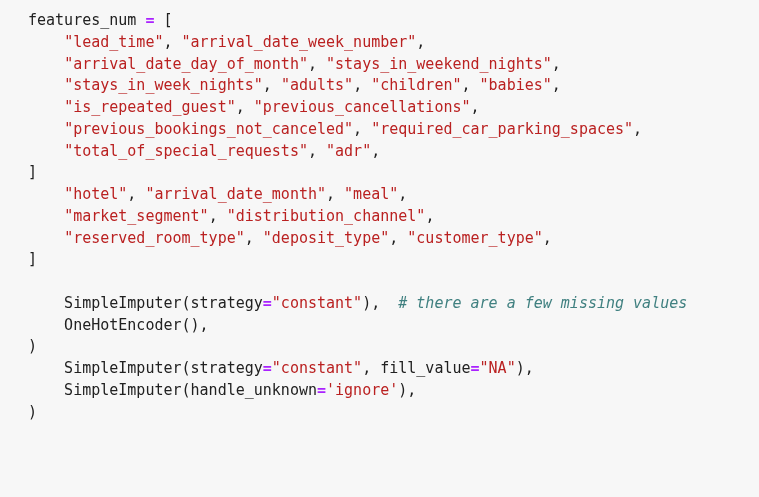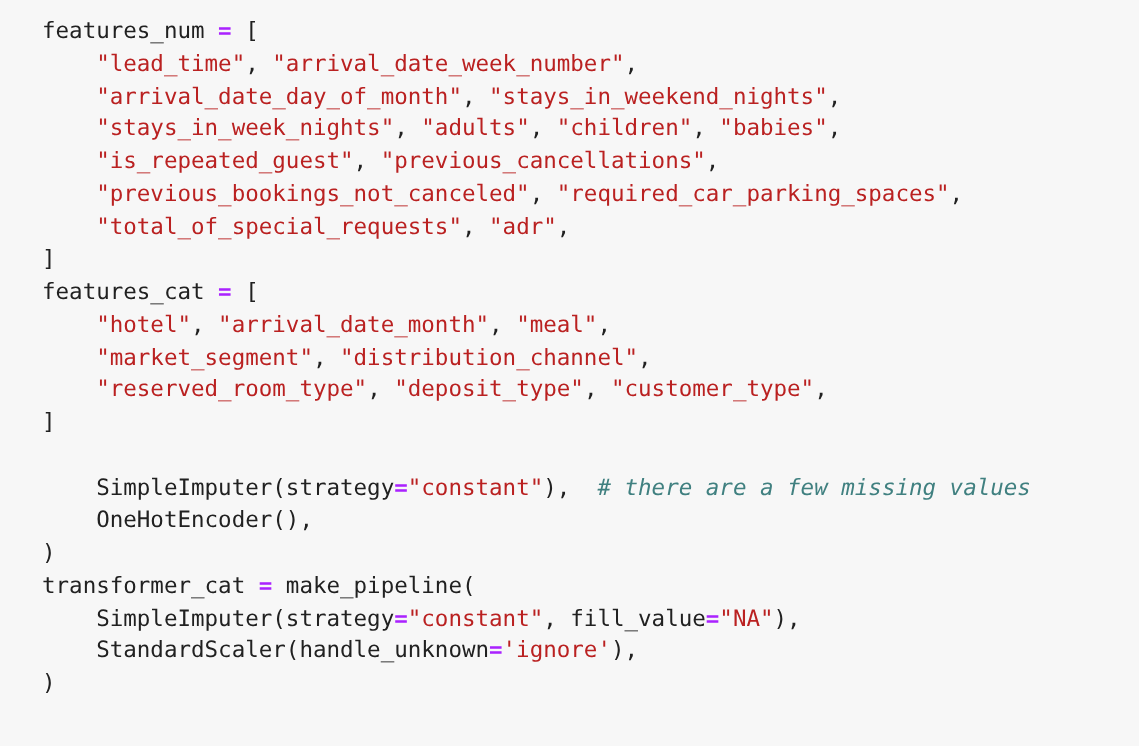--- a/index.html
+++ b/index.html
@@ -37,26 +37,24 @@
 
 <div class="code-block">
     <div class="code-line"><span class="tok-p">features_num </span><span class="tok-o">=</span><span class="tok-p"> [</span></div>
     <div class="code-line"><span class="tok-p">    </span><span class="tok-s">"lead_time"</span><span class="tok-p">, </span><span class="tok-s">"arrival_date_week_number"</span><span class="tok-p">,</span></div>
     <div class="code-line"><span class="tok-p">    </span><span class="tok-s">"arrival_date_day_of_month"</span><span class="tok-p">, </span><span class="tok-s">"stays_in_weekend_nights"</span><span class="tok-p">,</span></div>
     <div class="code-line"><span class="tok-p">    </span><span class="tok-s">"stays_in_week_nights"</span><span class="tok-p">, </span><span class="tok-s">"adults"</span><span class="tok-p">, </span><span class="tok-s">"children"</span><span class="tok-p">, </span><span class="tok-s">"babies"</span><span class="tok-p">,</span></div>
     <div class="code-line"><span class="tok-p">    </span><span class="tok-s">"is_repeated_guest"</span><span class="tok-p">, </span><span class="tok-s">"previous_cancellations"</span><span class="tok-p">,</span></div>
     <div class="code-line"><span class="tok-p">    </span><span class="tok-s">"previous_bookings_not_canceled"</span><span class="tok-p">, </span><span class="tok-s">"required_car_parking_spaces"</span><span class="tok-p">,</span></div>
     <div class="code-line"><span class="tok-p">    </span><span class="tok-s">"total_of_special_requests"</span><span class="tok-p">, </span><span class="tok-s">"adr"</span><span class="tok-p">,</span></div>
     <div class="code-line"><span class="tok-p">]</span></div>
-    <div class="code-line"><span class="tok-p">features_cat </span><span class="tok-o">=</span><span class="tok-p"> [</span></div>
     <div class="code-line"><span class="tok-p">    </span><span class="tok-s">"hotel"</span><span class="tok-p">, </span><span class="tok-s">"arrival_date_month"</span><span class="tok-p">, </span><span class="tok-s">"meal"</span><span class="tok-p">,</span></div>
     <div class="code-line"><span class="tok-p">    </span><span class="tok-s">"market_segment"</span><span class="tok-p">, </span><span class="tok-s">"distribution_channel"</span><span class="tok-p">,</span></div>
     <div class="code-line"><span class="tok-p">    </span><span class="tok-s">"reserved_room_type"</span><span class="tok-p">, </span><span class="tok-s">"deposit_type"</span><span class="tok-p">, </span><span class="tok-s">"customer_type"</span><span class="tok-p">,</span></div>
     <div class="code-line"><span class="tok-p">]</span></div>
     <div class="code-line"></div>
     <div class="code-line"><span class="tok-p">    SimpleImputer(strategy</span><span class="tok-o">=</span><span class="tok-s">"constant"</span><span class="tok-p">),  </span><span class="tok-c"># there are a few missing values</span></div>
     <div class="code-line"><span class="tok-p">    OneHotEncoder(),</span></div>
     <div class="code-line"><span class="tok-p">)</span></div>
-    <div class="code-line"><span class="tok-p">transformer_cat </span><span class="tok-o">=</span><span class="tok-p"> make_pipeline(</span></div>
     <div class="code-line"><span class="tok-p">    SimpleImputer(strategy</span><span class="tok-o">=</span><span class="tok-s">"constant"</span><span class="tok-p">, fill_value</span><span class="tok-o">=</span><span class="tok-s">"NA"</span><span class="tok-p">),</span></div>
-    <div class="code-line"><span class="tok-p">    StandardScaler(handle_unknown</span><span class="tok-o">=</span><span class="tok-s">'ignore'</span><span class="tok-p">),</span></div>
+    <div class="code-line"><span class="tok-p">    SimpleImputer(handle_unknown</span><span class="tok-o">=</span><span class="tok-s">'ignore'</span><span class="tok-p">),</span></div>
     <div class="code-line"><span class="tok-p">)</span></div>
   </div>
 
 </body></html>

